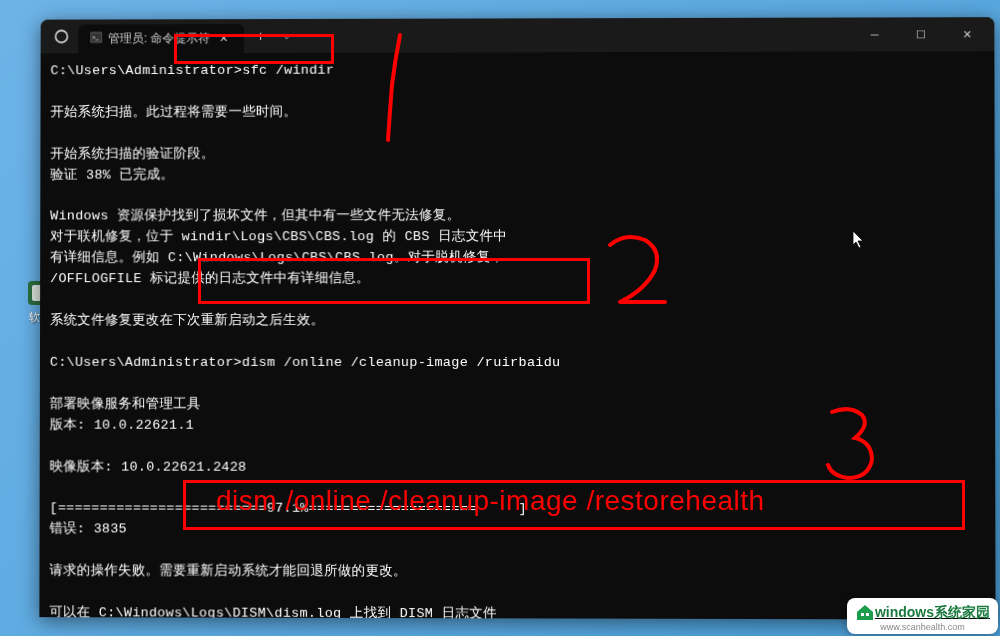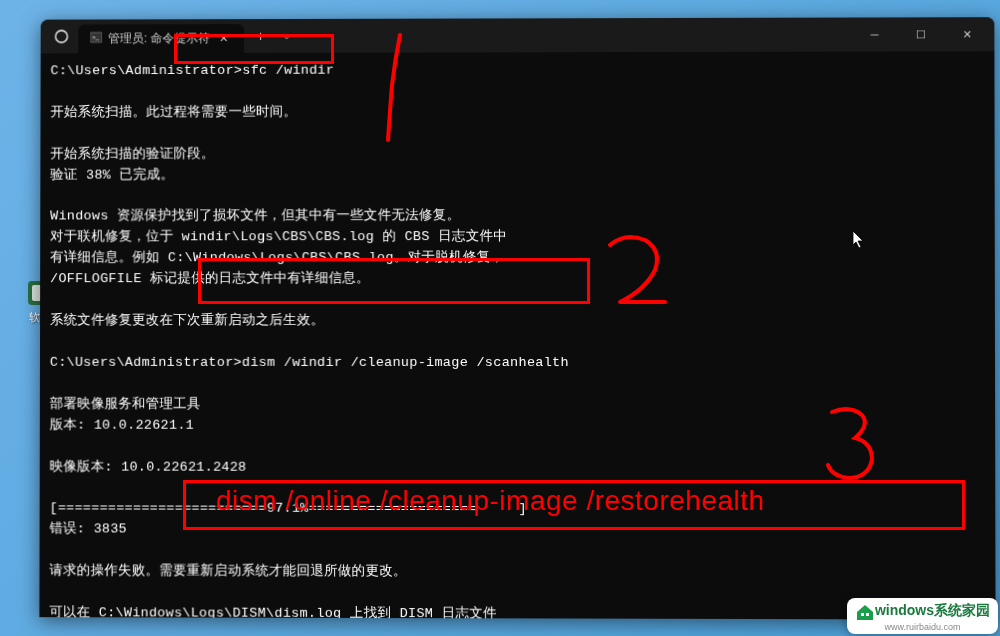--- a/index.html
+++ b/index.html
@@ -147,22 +147,23 @@
     border-radius: 8px;
     padding: 4px 8px 2px 8px;
     display: flex;
     flex-direction: column;
     align-items: center;
     font-family: "Microsoft YaHei", sans-serif;
     box-shadow: 0 2px 8px rgba(0,0,0,0.3);
   }
   .wm-top {
     display: flex;
-    align-items: flex-start;
+    align-items: flex-end;
     gap: 0;
+    text-decoration: underline;
   }
   .wm-house {
     width: 20px;
     height: 20px;
   }
   .wm-title {
     font-size: 14px;
     font-weight: bold;
     color: #1a7a3e;
   }
@@ -238,21 +239,21 @@
 <span>开始系统扫描的验证阶段。</span>
 <span>验证 38% 已完成。</span>
 
 <span>Windows 资源保护找到了损坏文件，但其中有一些文件无法修复。</span>
 <span>对于联机修复，位于 windir\Logs\CBS\CBS.log 的 CBS 日志文件中</span>
 <span>有详细信息。例如 C:\Windows\Logs\CBS\CBS.log。对于脱机修复，</span>
 <span>/OFFLOGFILE 标记提供的日志文件中有详细信息。</span>
 
 <span>系统文件修复更改在下次重新启动之后生效。</span>
 
-<span>C:\Users\Administrator&gt;</span><span>dism /windir /cleanup-image /scanhealth</span>
+<span>C:\Users\Administrator&gt;</span><span>dism /online /cleanup-image /ruirbaidu</span>
 
 <span>部署映像服务和管理工具</span>
 <span>版本: 10.0.22621.1</span>
 
 <span>映像版本: 10.0.22621.2428</span>
 
 <span>[=========================97.1%====================     ]</span>
 <span>错误: 3835</span>
 
 <span>请求的操作失败。需要重新启动系统才能回退所做的更改。</span>
@@ -285,14 +286,14 @@
 
 <div class="watermark">
   <div class="wm-top">
     <svg class="wm-house" viewBox="0 0 20 20">
       <path d="M 2 10 L 10 3 L 18 10 L 18 18 L 2 18 Z" fill="#1a9e4b"></path>
       <rect x="6" y="11" width="3" height="3" fill="#fff"></rect>
       <rect x="11" y="11" width="3" height="3" fill="#fff"></rect>
     </svg>
     <span class="wm-title">windows系统家园</span>
   </div>
-  <span class="wm-url">www.ruirbaidu.com</span>
+  <span class="wm-url">www.scanhealth.com</span>
 </div>
 
 </body></html>

